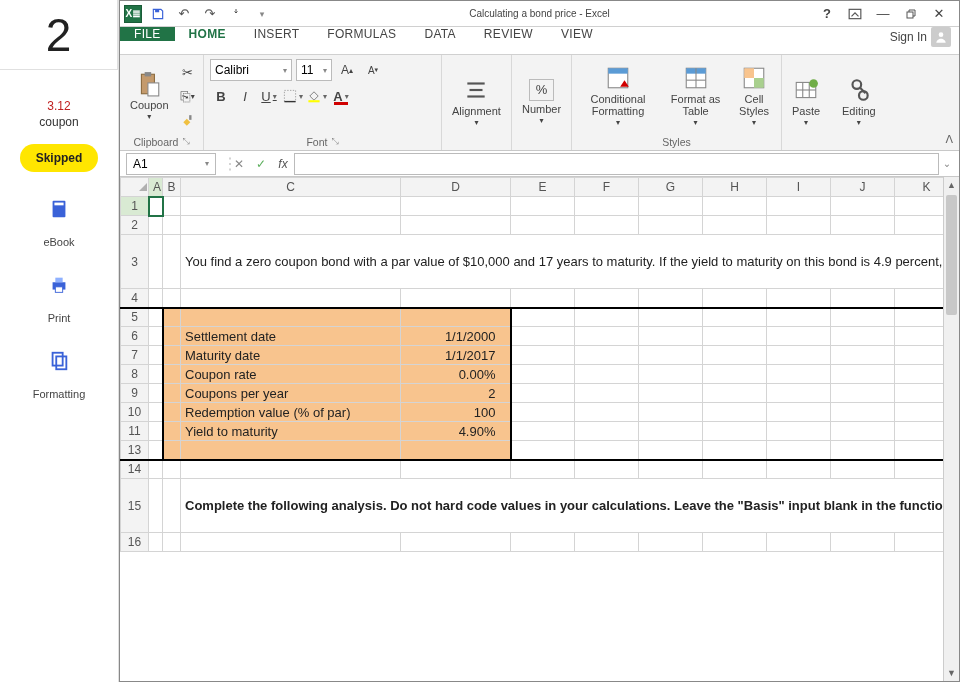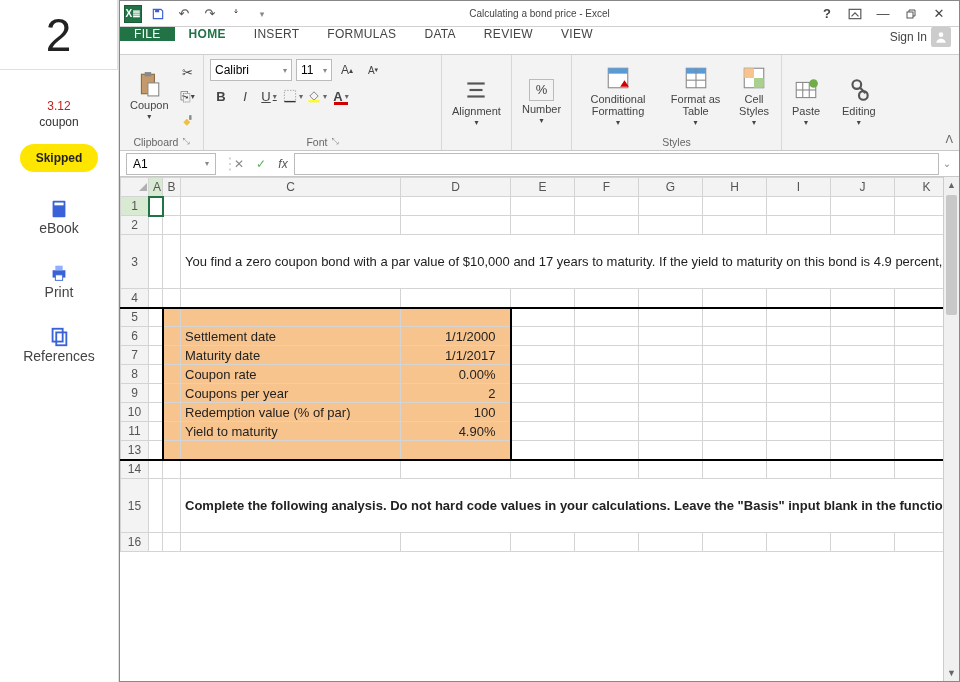--- a/index.html
+++ b/index.html
@@ -5,21 +5,21 @@
   * { box-sizing: border-box; margin: 0; padding: 0; font-family: "Segoe UI", Arial, sans-serif; }
   body { width: 960px; height: 682px; background: #fff; overflow: hidden; display: flex; }
   
   
   .left-pane { width: 130px; height: 100%; border-right: 1px solid #e0e0e0; background:#fff; display:flex; flex-direction:column; align-items:center; padding-top:0; }
   .left-top-card { width:100%; border:1px solid #e0e0e0; border-top:none; border-left:none; height:70px; display:flex; align-items:center; justify-content:center; }
   .big-num { font-size:46px; font-weight:300; color:#222; }
   .points-lbl { margin-top:29px; font-size:12px; color:#333; text-align:center; line-height:1.3; }
   .points-lbl .pn { color:#c02020; font-weight:500; }
   .skipped { margin-top:14px; background:#ffe600; color:#222; font-size:12px; font-weight:600; padding:7px 16px; border-radius:14px; border:none; }
-  .sb-item { margin-top:26px; display:flex; flex-direction:column; align-items:center; gap:0; font-size:14px; color:#444; cursor:pointer; }
+  .sb-item { margin-top:26px; display:flex; flex-direction:column; align-items:center; gap:16px; font-size:11px; color:#444; cursor:pointer; }
   .sb-item svg { width:22px; height:22px; }
   
   
   .excel { flex:1; height:100%; border:1px solid #888; display:flex; flex-direction:column; background:#fff; }
   
   
   .titlebar { height:26px; background:#fff; display:flex; align-items:center; border-bottom:1px solid #d0d0d0; position:relative; }
   .tb-left { display:flex; align-items:center; gap:6px; padding-left:4px; }
   .xl-logo { width:18px; height:18px; background:#217346; color:#fff; font-size:10px; font-weight:bold; display:flex; align-items:center; justify-content:center; border:1px solid #1a5c38;}
   .qat-btn { width:20px; height:20px; display:flex; align-items:center; justify-content:center; color:#555; font-size:13px; cursor:pointer; }
@@ -113,21 +113,21 @@
         <rect x="8" y="4" width="8" height="5" fill="#8fb1ff"></rect>
         <rect x="8" y="14" width="8" height="6" fill="#fff" stroke="#3a62d8"></rect>
       </svg>
     <span>Print</span>
   </div>
   <div class="sb-item">
     <svg viewBox="0 0 24 24">
         <rect x="5" y="3" width="11" height="14" fill="none" stroke="#3a62d8" stroke-width="2"></rect>
         <rect x="9" y="7" width="11" height="14" fill="none" stroke="#3a62d8" stroke-width="2"></rect>
       </svg>
-    <span>References</span>
+    <span>Formatting</span>
   </div>
 </div>
 
 <div class="excel">
 
   <div class="titlebar">
     <div class="tb-left">
       <div class="xl-logo">X≣</div>
       <div class="qat-btn">
           <svg width="14" height="14" viewBox="0 0 24 24">

